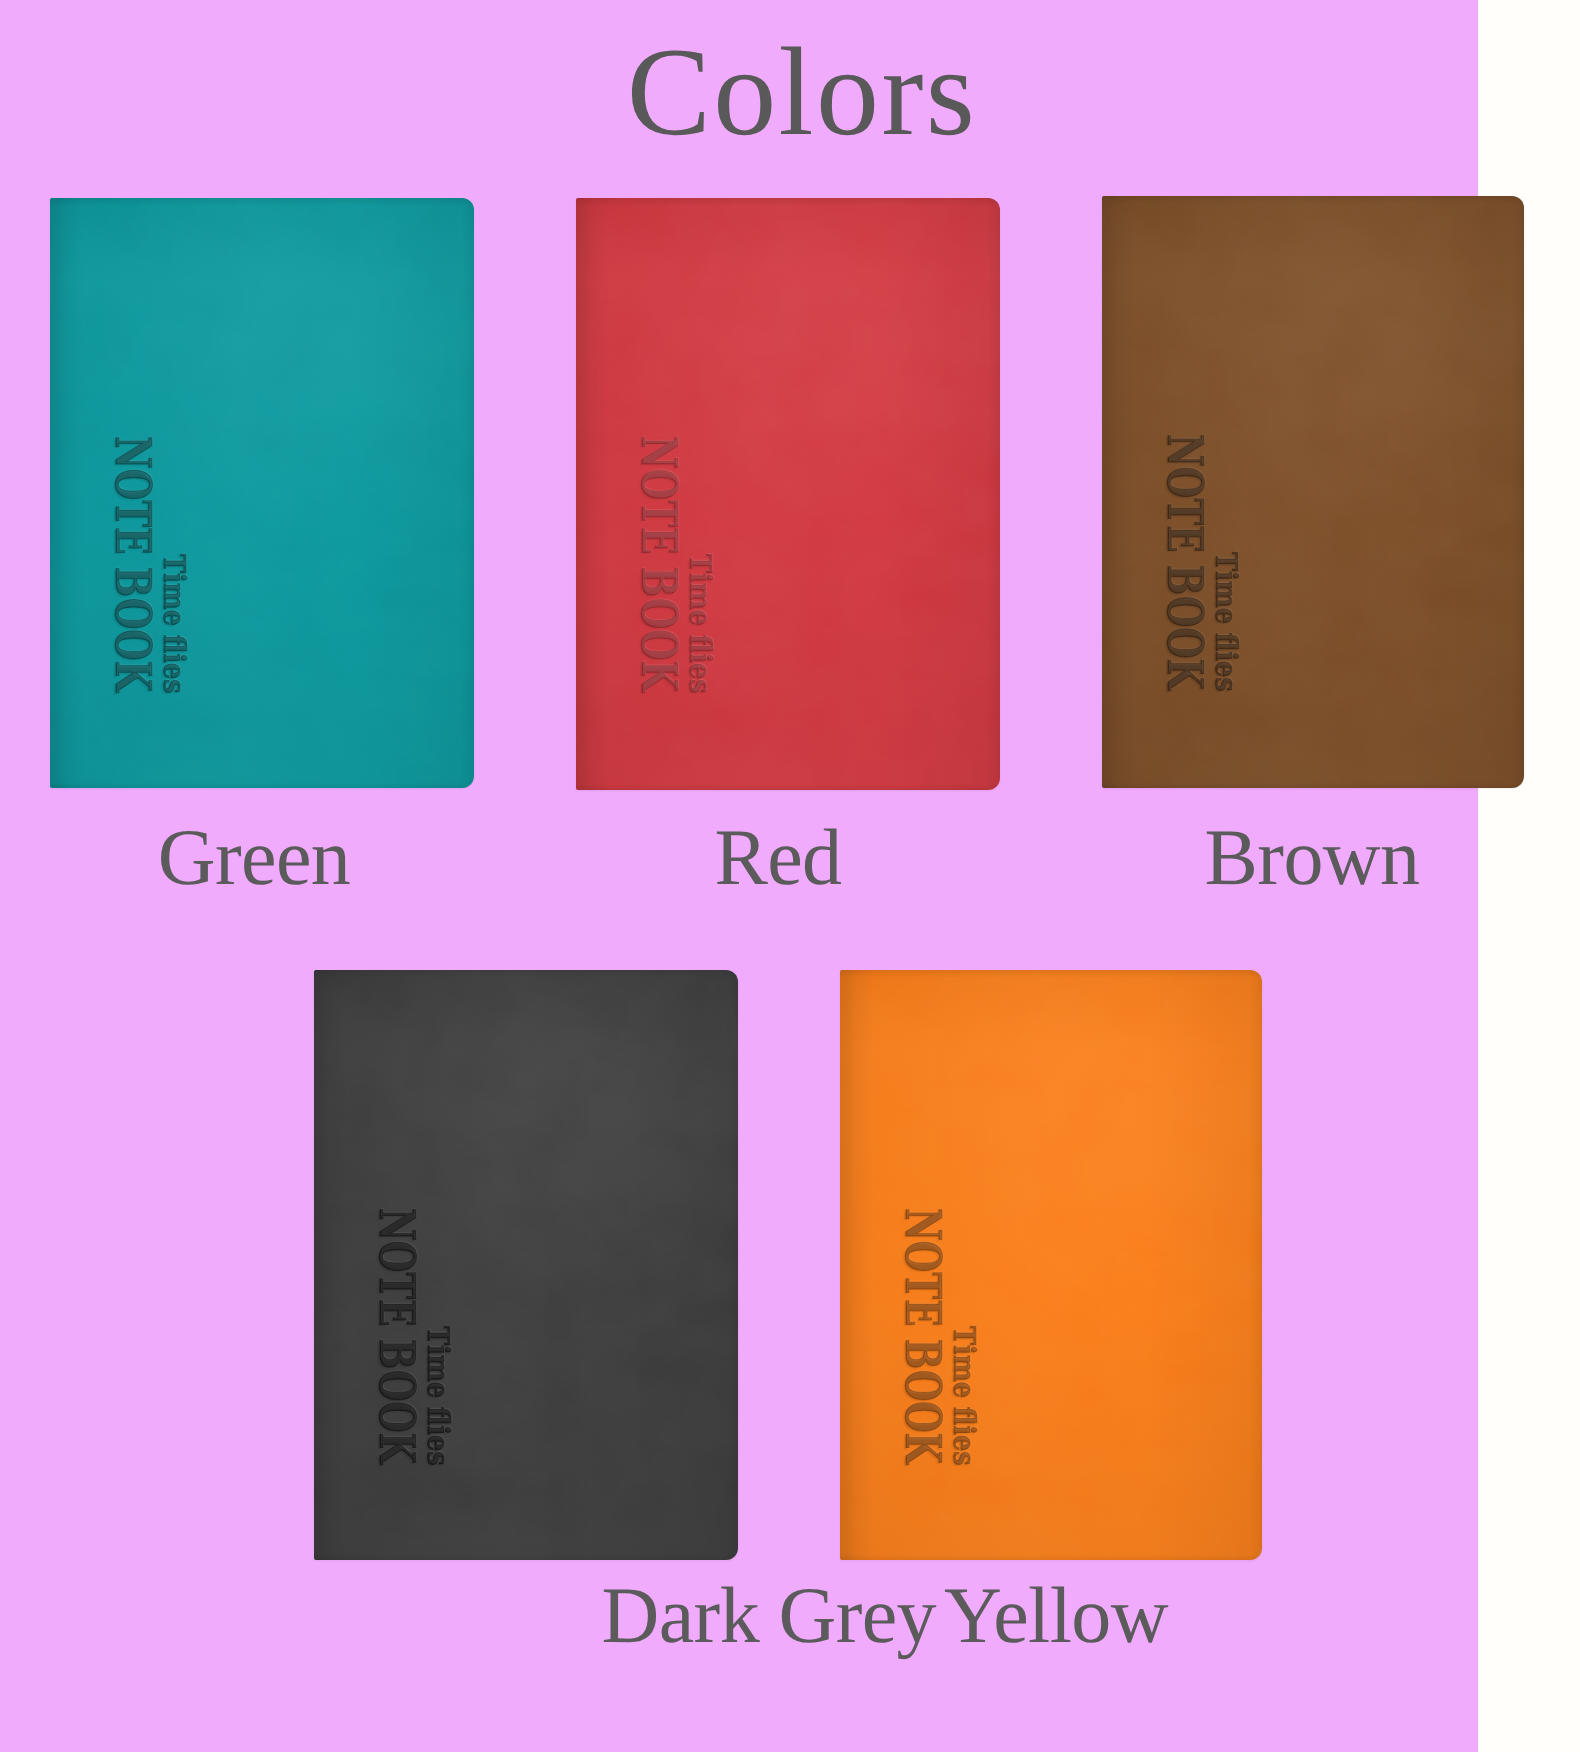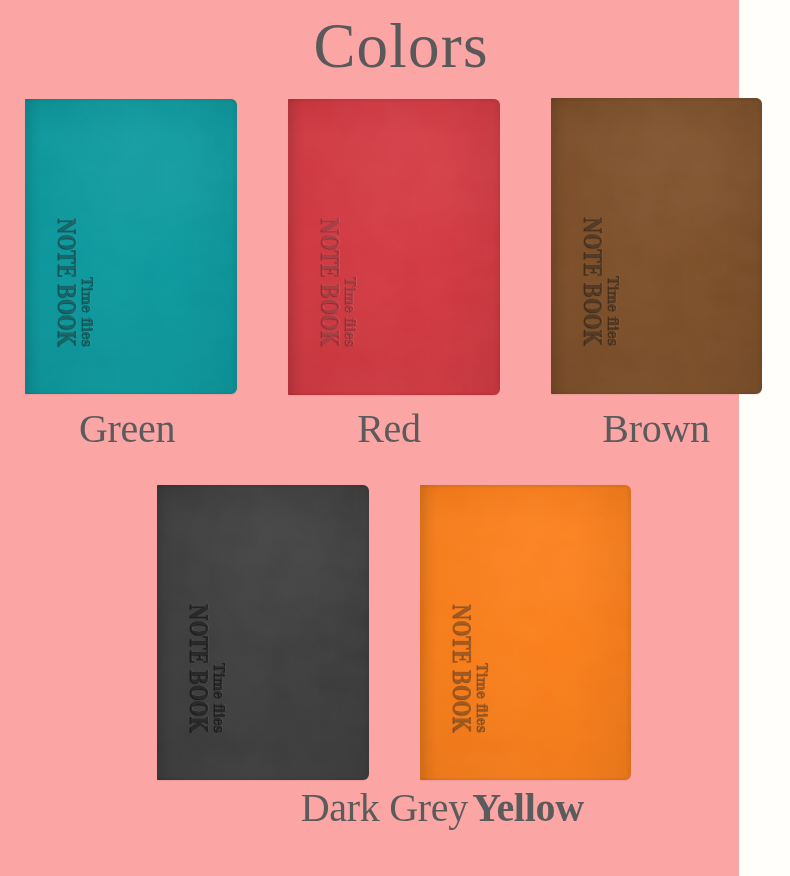--- a/index.html
+++ b/index.html
@@ -1,18 +1,18 @@
 <!DOCTYPE html>
 <html><head>
 <meta charset="utf-8">
 <style>
   html,body{margin:0;padding:0;}
   body{width:790px;height:876px;background:#fffefa;
        font-family:"Liberation Serif",serif;overflow:hidden;}
-  .page{position:relative;width:739px;height:876px;background:#fca5a5;}
+  .page{position:relative;width:739px;height:876px;background:#f0abfc;}
 
   
   .title{position:absolute;left:6px;top:10px;width:790px;text-align:center;
          font-size:63px;line-height:1.16;color:#59595a;
          font-family:"Liberation Serif",serif;font-weight:400;letter-spacing:1.2px;}
 
   
   .nb{position:absolute;}
   .nb.p0{left:25px;  top:99px;  width:212px;height:295px;}
   .nb.p1{left:288px; top:99px;  width:212px;height:296px;}
@@ -159,16 +159,16 @@
       <div class="cover">
         <div class="base" style="background: rgb(250, 125, 26);"></div>
         <div class="grain"></div>
         <div class="shade"></div>
         <div class="nbtext">
           <span class="vtext bigtext">NOTE BOOK</span>
           <span class="vtext smalltext">Time flies</span>
         </div>
       </div>
     </div>
-    <div class="label l4" style="color: rgb(91, 91, 92); font-weight: bold;">Yellow</div>
+    <div class="label l4" style="color: rgb(91, 91, 92);">Yellow</div>
 
   </div>
 </div>
 
 </body></html>

